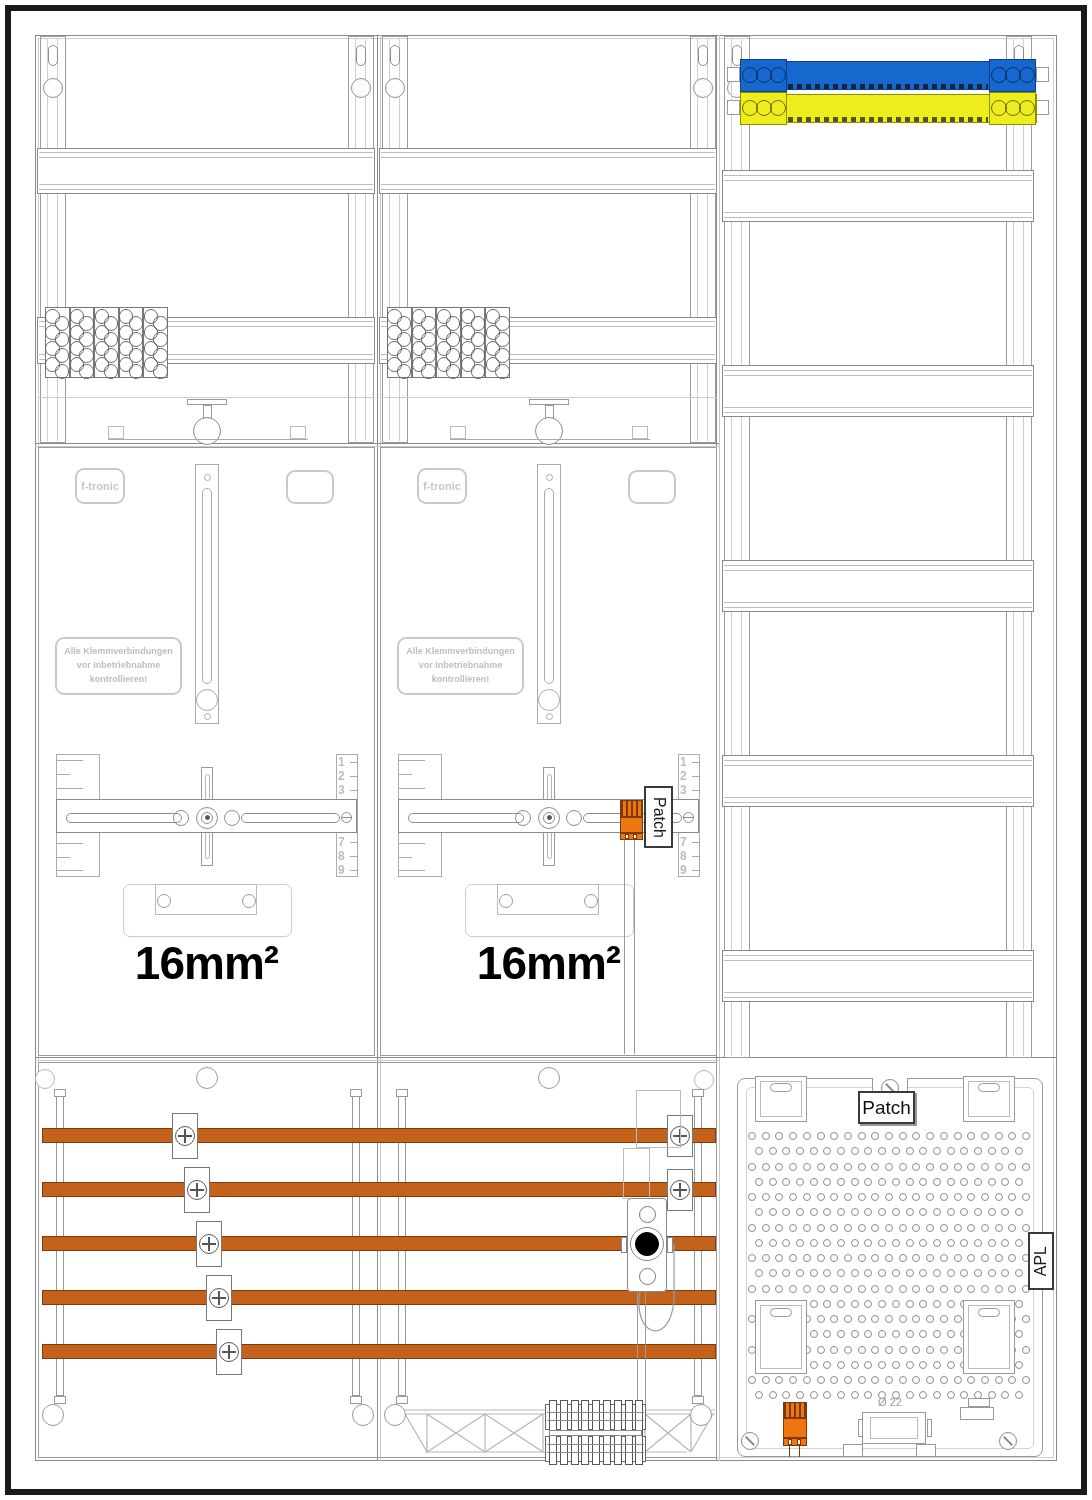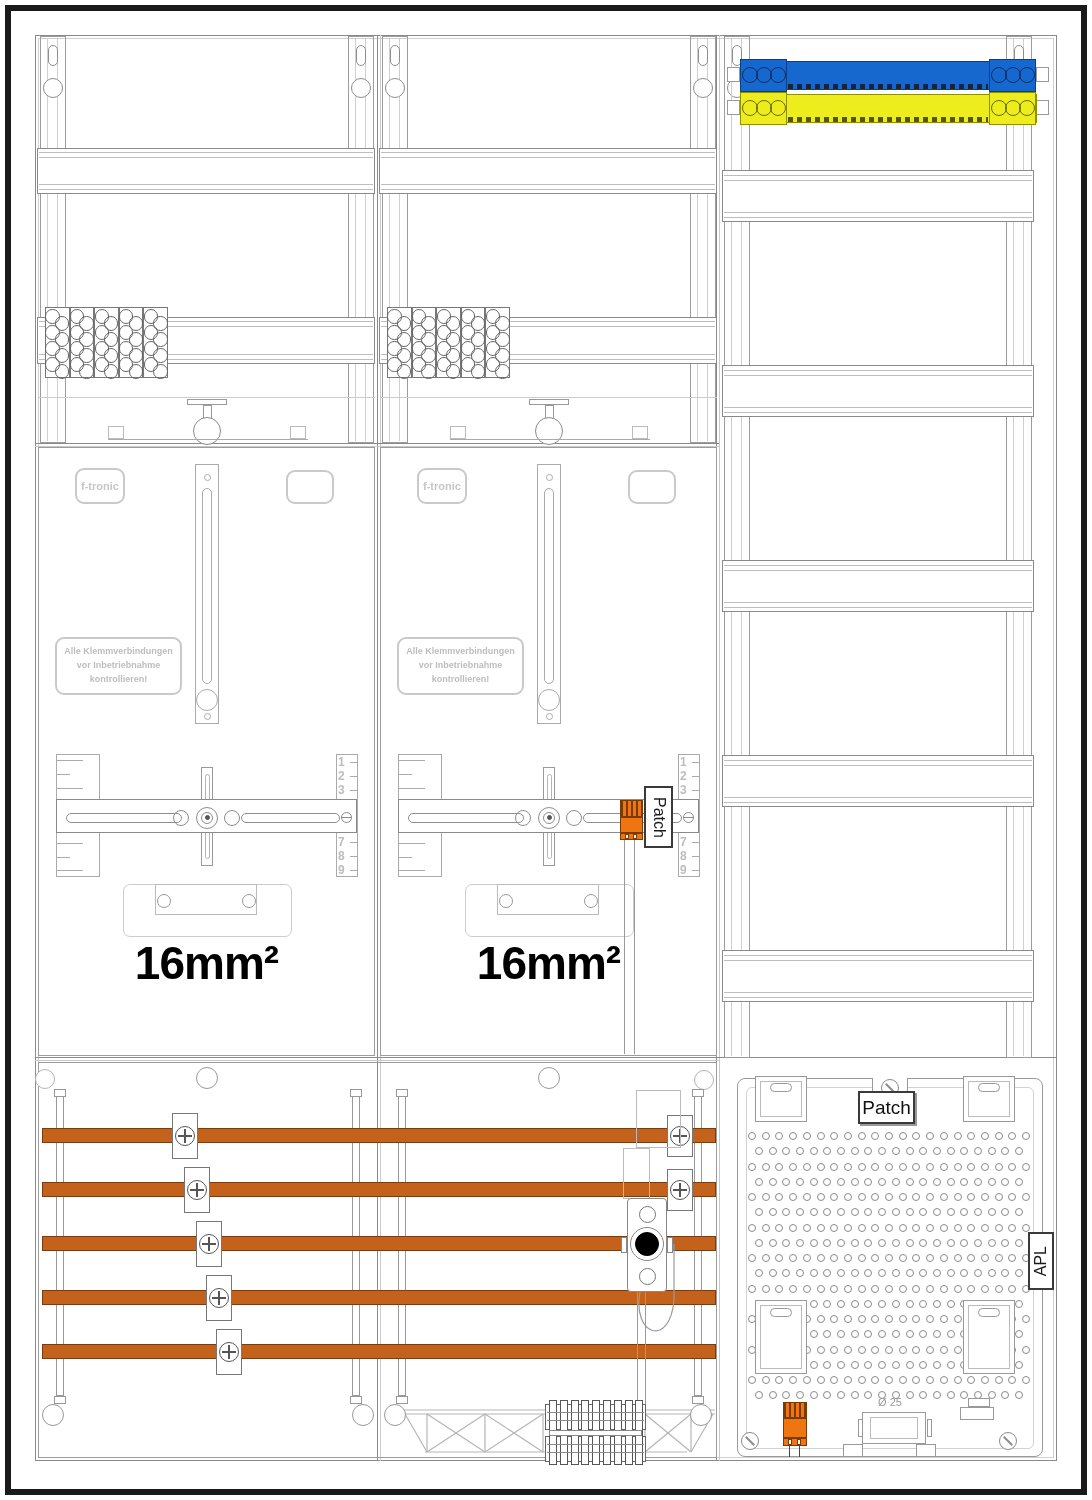--- a/index.html
+++ b/index.html
@@ -71,21 +71,21 @@
   <div class="txt rnum" style="left:680px;top:850px;">8</div>
   <div class="txt rnum" style="left:680px;top:864px;">9</div>
 
   <div class="txt patch-v" style="left:644px;top:786px;">
     <span class="vtext">Patch</span>
   </div>
   <div class="txt patch-h" style="left:858px;top:1091px;">Patch</div>
   <div class="txt apl-v" style="left:1028px;top:1232px;">
     <span class="vtext-up">APL</span>
   </div>
-  <div class="txt dia" style="left:846px;top:1396px;">Ø 25</div>
+  <div class="txt dia" style="left:846px;top:1396px;">Ø 22</div>
 <div class="abs" style="left: 377px; top: 35px; width: 1px; height: 1426px; background: rgb(138, 138, 138);"></div>
     <div class="abs" style="left: 380px; top: 35px; width: 1px; height: 1426px; background: rgb(201, 201, 201);"></div>
     <div class="abs" style="left: 716px; top: 35px; width: 1px; height: 1426px; background: rgb(138, 138, 138);"></div>
     <div class="abs" style="left: 719px; top: 35px; width: 1px; height: 1426px; background: rgb(201, 201, 201);"></div>
     <div class="abs" style="left: 35px; top: 443px; width: 684px; height: 1px; background: rgb(138, 138, 138);"></div>
     <div class="abs" style="left: 35px; top: 446px; width: 684px; height: 1px; background: rgb(201, 201, 201);"></div>
     <div class="abs" style="left: 35px; top: 1057px; width: 1022px; height: 1px; background: rgb(138, 138, 138);"></div>
     <div class="abs" style="left: 35px; top: 1060px; width: 684px; height: 1px; background: rgb(201, 201, 201);"></div>
     <div class="abs" style="left: 40px; top: 36px; width: 26px; height: 407px; border: 1px solid rgb(156, 156, 156);"></div>
     <div class="abs" style="left: 47px; top: 38px; width: 1px; height: 403px; background: rgb(207, 207, 207);"></div>

